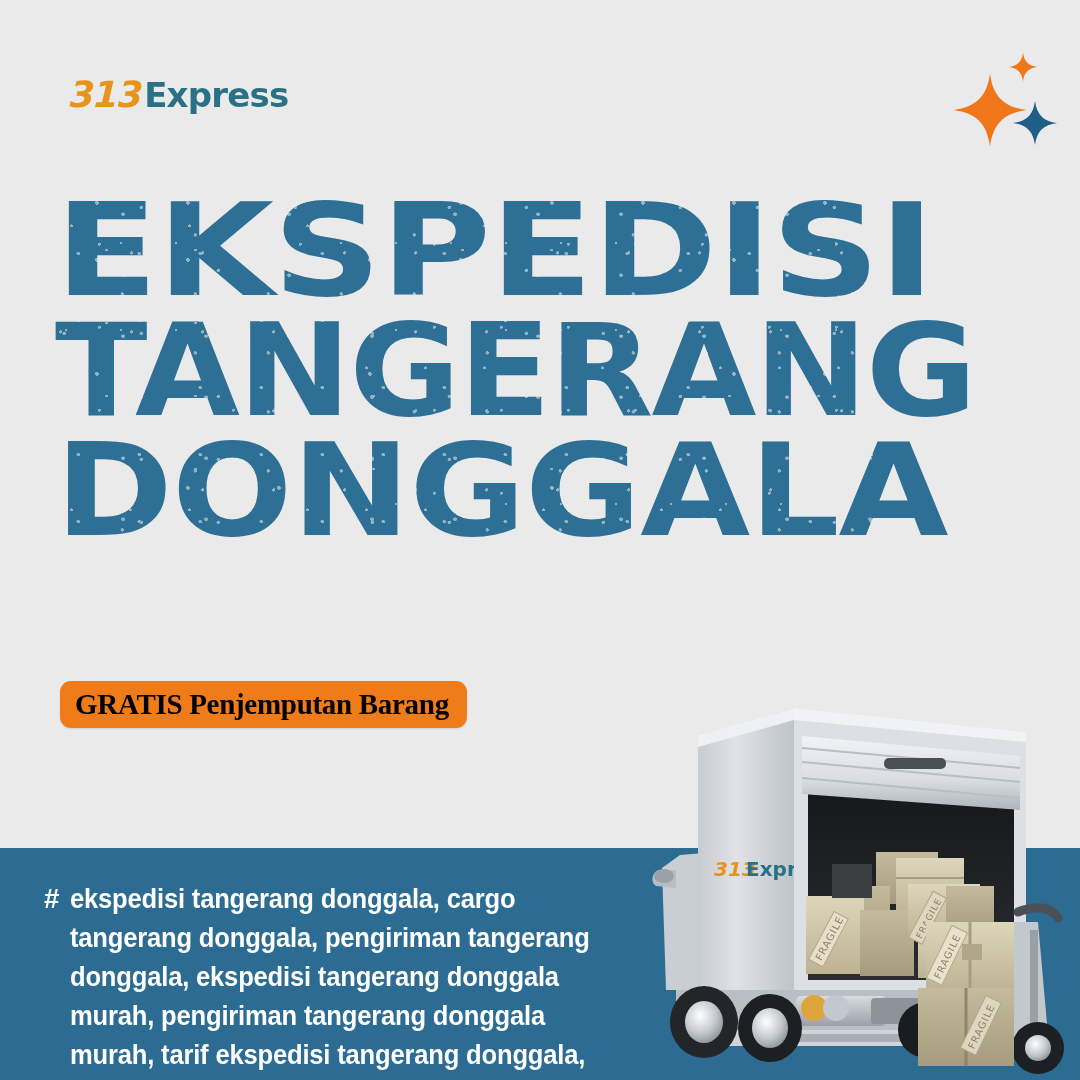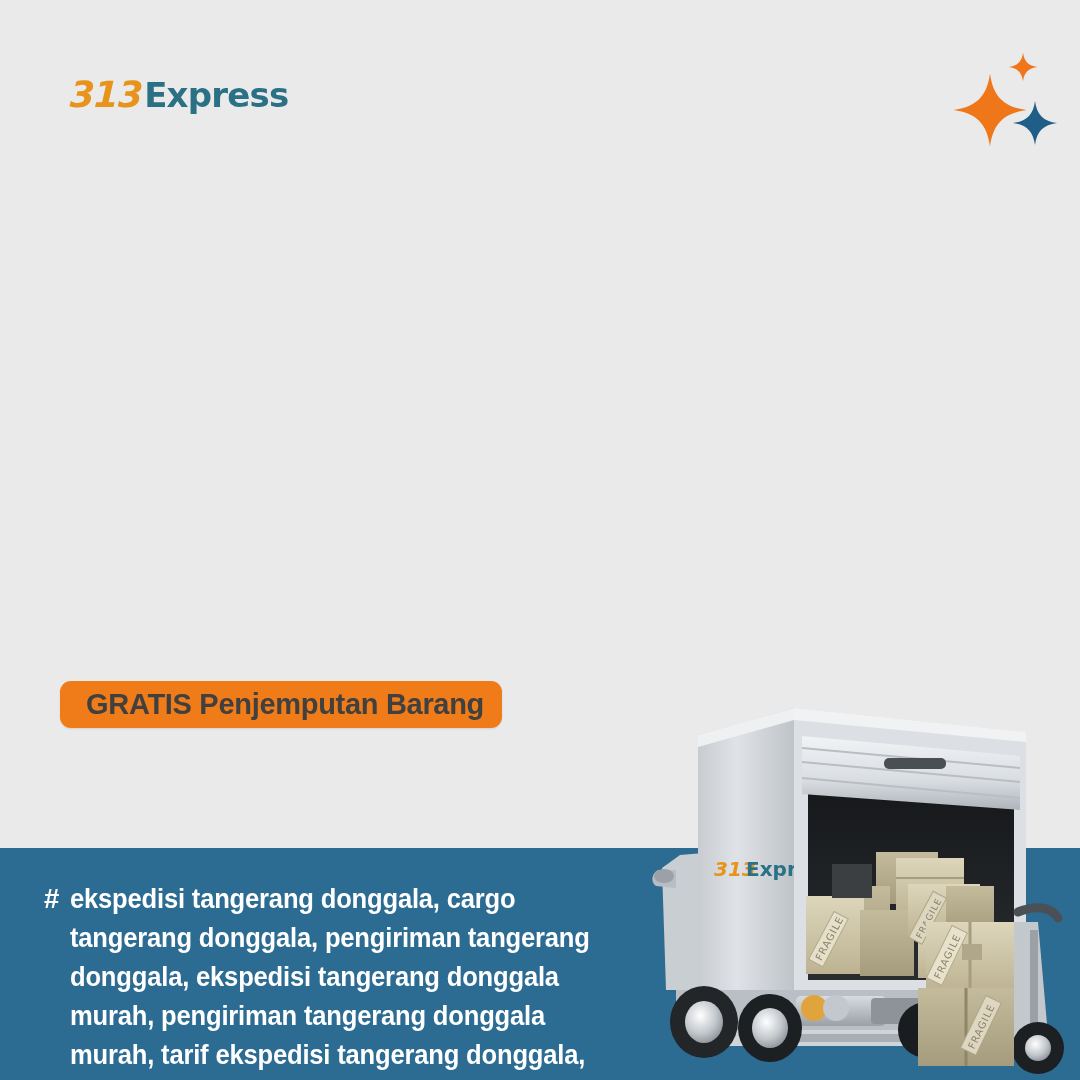--- a/index.html
+++ b/index.html
@@ -129,26 +129,26 @@
   
   .badges {
     position: absolute;
     left: 60px;
     top: 681px;
   }
   .badge {
     display: inline-block;
     background: #ef7c18;
     border-radius: 11px;
-    color: #404040;
-    font-family: Liberation Sans, sans-serif;
+    color: #000000;
+    font-family: Liberation Serif, serif;
     font-size: 29px;
     font-weight: 700;
     letter-spacing: -0.3px;
-    padding: 8px 18px 9px 26px;
+    padding: 8px 18px 9px 15px;
     white-space: nowrap;
     line-height: 1.05;
     box-shadow: 0 1px 2px rgba(0,0,0,0.10);
   }
   .badge .b-strong { font-weight: 700; }
   .badge .b-rest  { font-weight: 700; }
 
   
   .hashtags {
     position: absolute;
@@ -198,20 +198,25 @@
       <path d="M50 2 C54 32 68 46 98 50 C68 54 54 68 50 98 C46 68 32 54 2 50 C32 46 46 32 50 2 Z" fill="#f0761a"></path>
     </svg>
     <svg class="sparkle" style="left:56px; top:2px;" width="30" height="30" viewBox="0 0 100 100">
       <path d="M50 2 C54 32 68 46 98 50 C68 54 54 68 50 98 C46 68 32 54 2 50 C32 46 46 32 50 2 Z" fill="#f0761a"></path>
     </svg>
     <svg class="sparkle" style="left:60px; top:50px;" width="46" height="46" viewBox="0 0 100 100">
       <path d="M50 2 C54 32 68 46 98 50 C68 54 54 68 50 98 C46 68 32 54 2 50 C32 46 46 32 50 2 Z" fill="#1f5f87"></path>
     </svg>
   </div>
 
+  <div class="headline">
+    <span class="hl-line hl-1">EKSPEDISI</span>
+    <span class="hl-line hl-2">TANGERANG</span>
+    <span class="hl-line hl-3">DONGGALA</span>
+  </div>
   <div class="grunge"></div>
 
   <div class="badges">
     <div class="badge">
       <span class="b-strong">GRATIS</span><span class="b-rest"> Penjemputan Barang</span>
     </div>
     <br>
   </div>
 
   <div class="hashtags">

